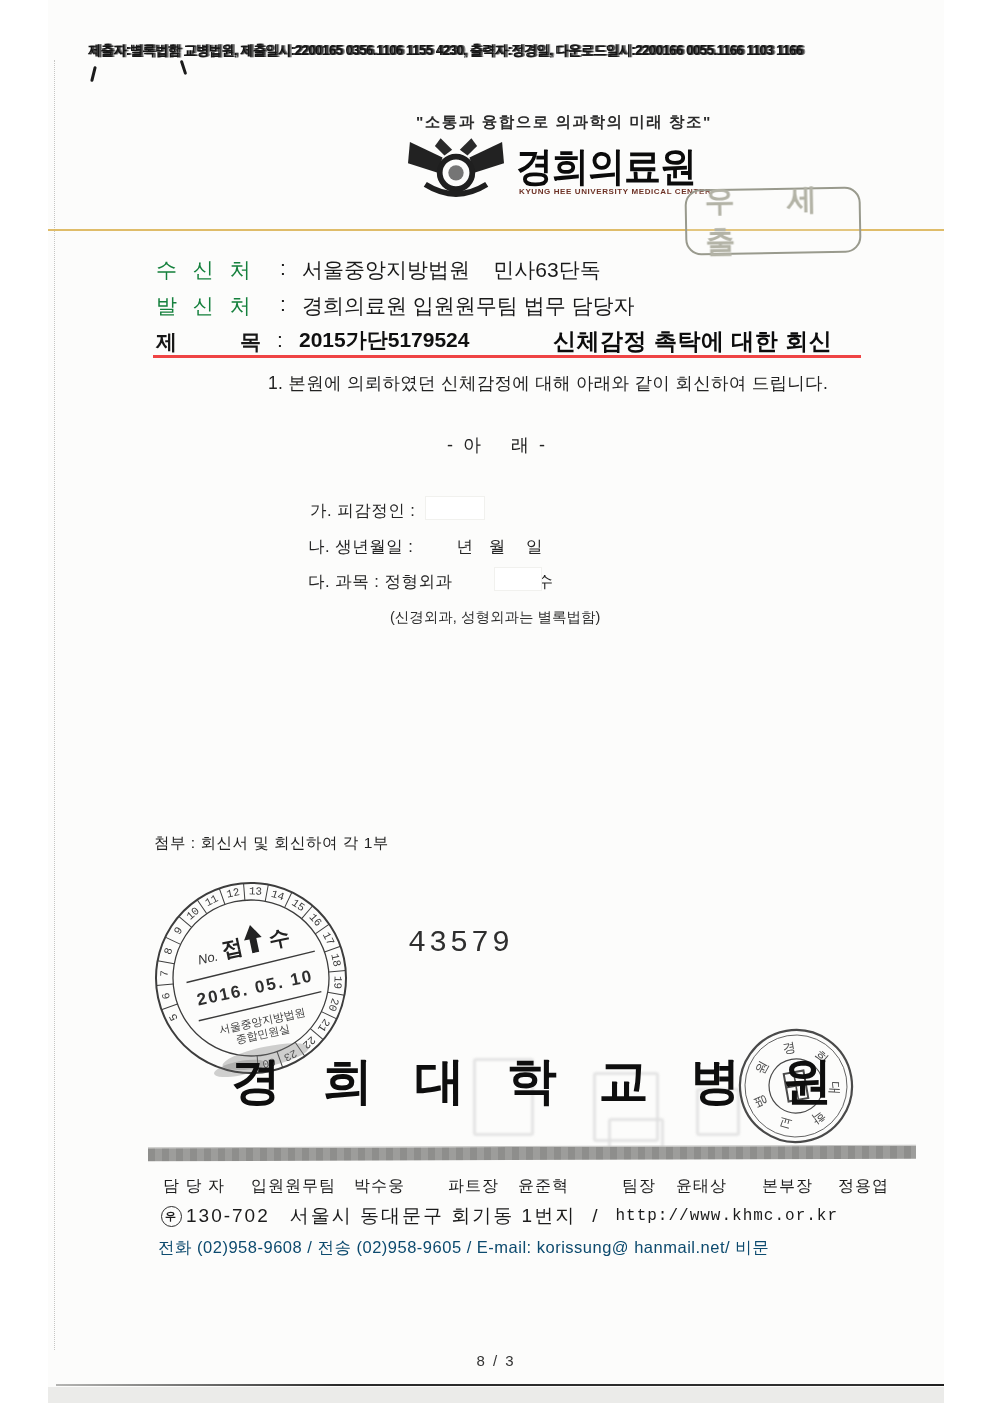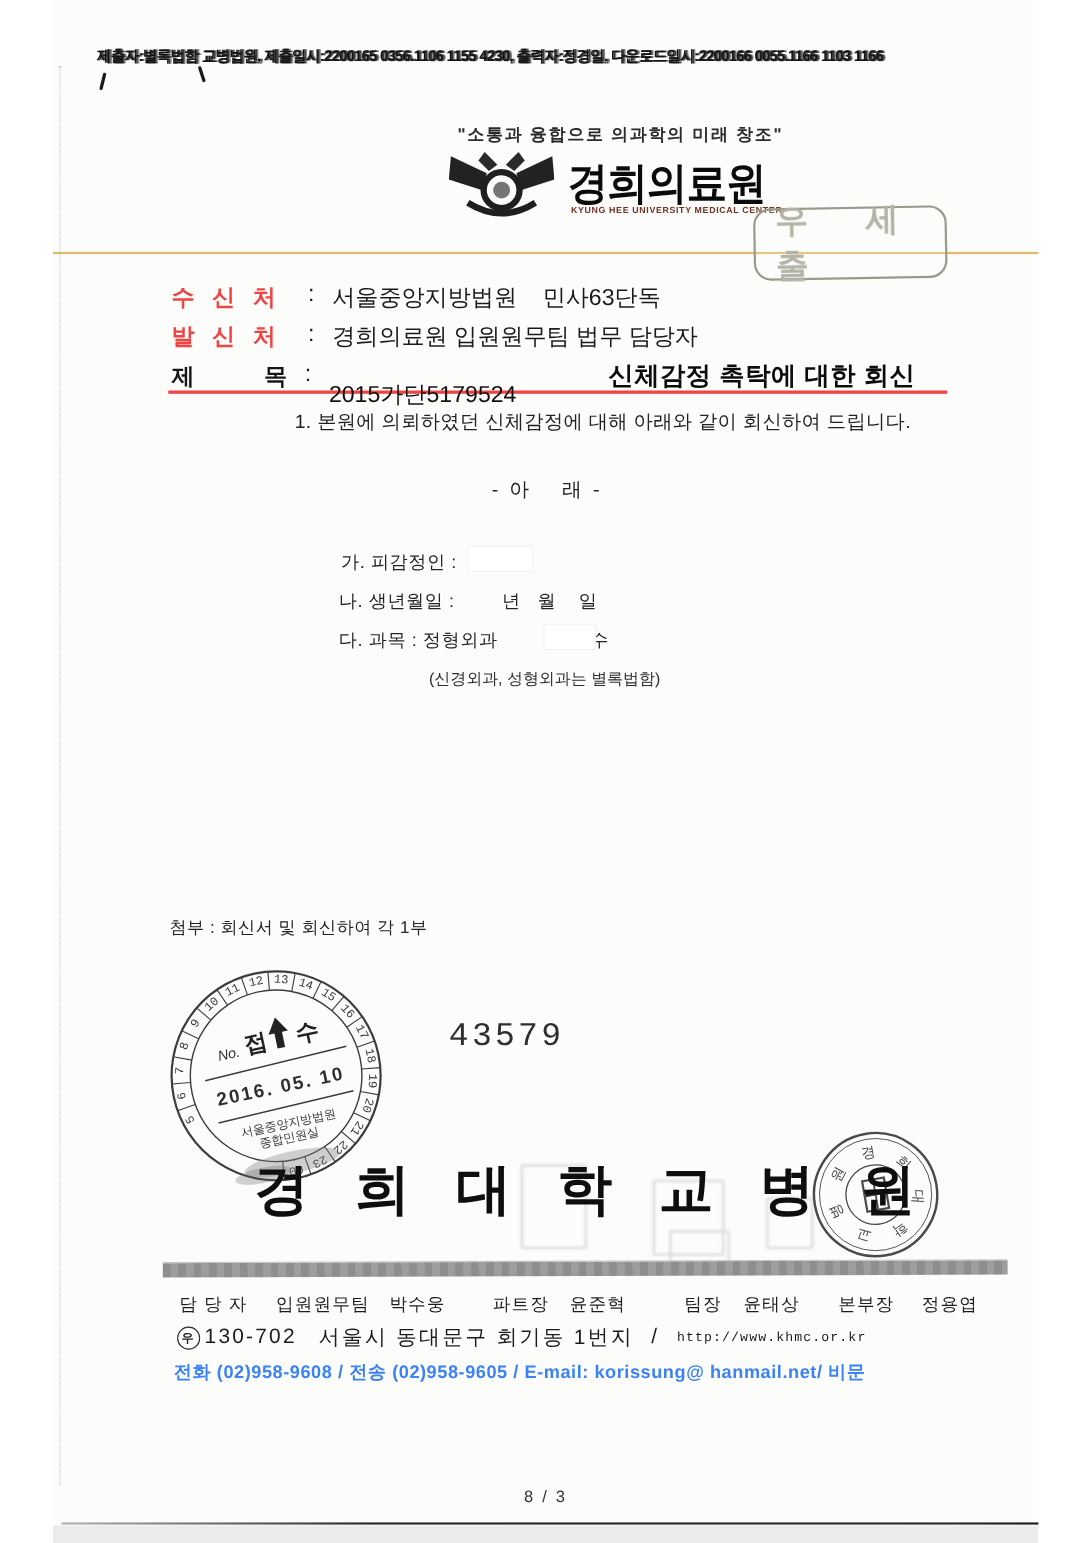--- a/index.html
+++ b/index.html
@@ -36,29 +36,29 @@
   .recv-box{
     left:637px;top:188px;width:172px;height:62px;
     border:2.5px solid #999a8d;border-radius:16px;transform:rotate(-1deg);
     display:flex;align-items:center;justify-content:center;z-index:3;background:rgba(255,255,255,.15);
   }
   .recv-text{color:#b3b3a6;font-size:30px;font-weight:bold;letter-spacing:22px;
     padding-left:18px;filter:blur(.6px);}
   .gold-line{left:0;top:229px;width:992px;height:2px;background:#d9b04f;opacity:.85;z-index:2;}
 
   .addr-row{font-size:21px;color:#1a1a1a;}
-  .addr-label{letter-spacing:5px;font-weight:bold;color:#ef4444;}
+  .addr-label{letter-spacing:5px;font-weight:normal;color:#15803d;}
   .addr-colon{position:absolute;left:124px;top:0;}
   .addr-value{position:absolute;left:146px;top:0;}
   .row-recv{left:108px;top:256px;width:700px;height:28px;}
   .row-send{left:108px;top:292px;width:700px;height:28px;}
   .row-subj{left:105px;top:326px;width:708px;height:29px;border-bottom:3px solid #ef4444;}
   .subj-label{position:absolute;left:3px;top:2px;font-size:21px;font-weight:bold;letter-spacing:4px;color:#171717;}
   .subj-colon{position:absolute;left:124px;top:2px;font-size:21px;}
-  .subj-case{position:absolute;left:146px;top:18px;font-size:21px;font-weight:normal;color:#101010;}
+  .subj-case{position:absolute;left:146px;top:0;font-size:21px;font-weight:bold;color:#101010;}
   .subj-title{position:absolute;left:400px;top:0px;font-size:23px;font-weight:bold;color:#0c0c0c;letter-spacing:0.5px;text-align:right;}
 
   .body-line{left:220px;top:371px;font-size:17.5px;color:#222;letter-spacing:0.3px;}
   .below-marker{left:0;right:0;top:433px;text-align:center;font-size:18px;color:#222;}
 
   .item{font-size:16.5px;color:#242424;letter-spacing:0.5px;}
   .item-val{white-space:pre-wrap;}
   .item-note{left:342px;top:608px;font-size:14.5px;color:#2c2c2c;}
   .blank-box{background:#fff;box-shadow:0 0 0 1px #f1f1ee;}
 
@@ -87,22 +87,22 @@
   .gray-bar{left:100px;top:1146px;width:768px;height:13px;transform:rotate(-0.2deg);
     background:repeating-linear-gradient(90deg,#8e8e8c 0 7px,#9d9d9b 7px 14px);
     border-top:1px solid #c4c4c2;}
 
   .staff{font-size:16px;color:#1d1d1d;top:1176px;letter-spacing:1px;}
   .addr2{top:1203px;font-size:19px;color:#1b1b1b;letter-spacing:2px;display:flex;align-items:center;}
   .postal-circle{display:inline-flex;align-items:center;justify-content:center;
     width:19px;height:19px;border:1.6px solid #2c2c2c;border-radius:50%;
     font-size:11px;font-weight:bold;margin-right:4px;}
   .addr2 .sep{margin:0 16px;}
-  .addr2 .url{font-family:"Liberation Mono","DejaVu Sans Mono",monospace;font-size:12px;letter-spacing:1px;}
-  .contact{top:1237px;left:110px;font-size:16.5px;color:#3b82f6;letter-spacing:0.5px;font-weight:bold;}
+  .addr2 .url{font-family:"Liberation Mono","DejaVu Sans Mono",monospace;font-size:16px;letter-spacing:1px;}
+  .contact{top:1237px;left:110px;font-size:16.5px;color:#0c4a6e;letter-spacing:0.5px;}
 
   .page-number{left:0;right:0;top:1352px;text-align:center;font-size:15px;color:#333;letter-spacing:2px;}
 </style>
 </head>
 <body>
 
 <div class="page">
 
   <div class="abs left-dotted"></div>
   <div class="abs right-black-line"></div>

